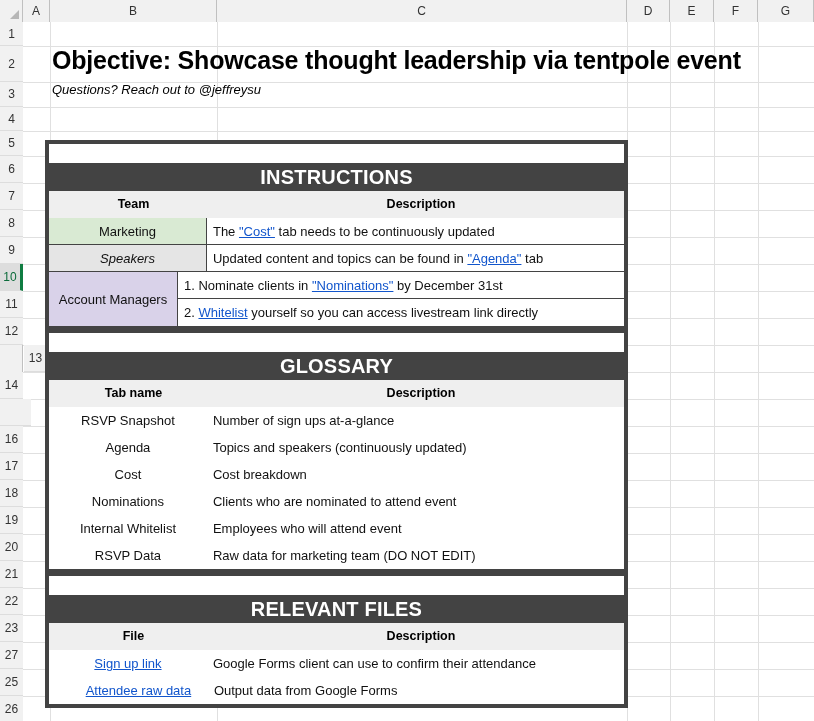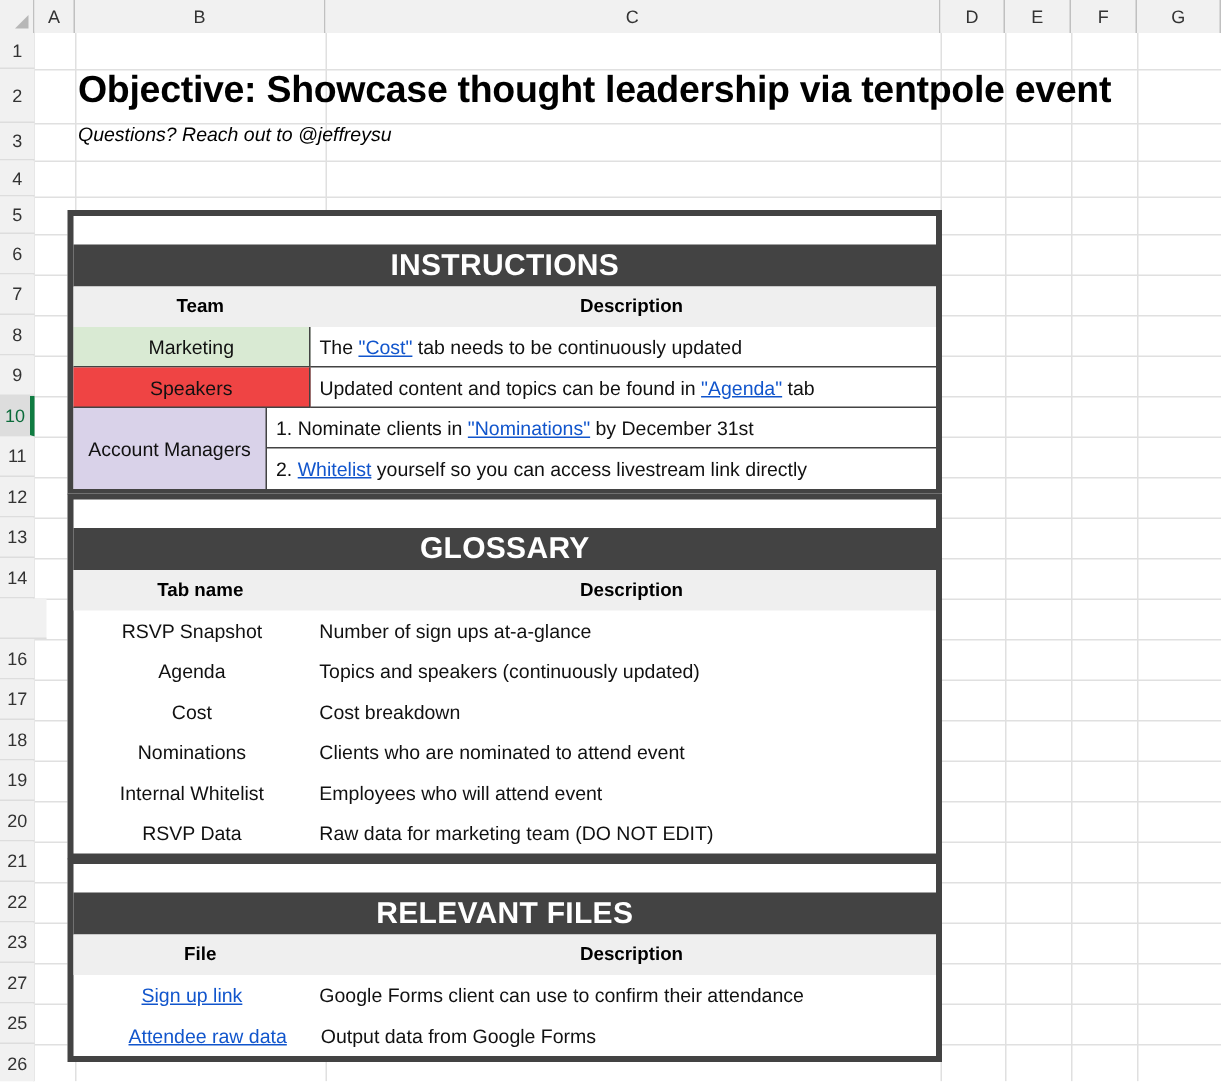--- a/index.html
+++ b/index.html
@@ -160,21 +160,21 @@
   .c-desc {
     width: 446px;
     text-align: left;
     padding-left: 6px;
     display: flex;
     align-items: center;
   }
   .bdr-b { border-bottom: 1px solid #434343; }
 
   .fill-green    { background: #d9ead3; }
-  .fill-blue     { background: #ef4444; }
+  .fill-blue     { background: #e5e5e5; font-style: italic; }
   .fill-lavender { background: #d9d2e9; }
 
   a.xlink, .xlink {
     color: #1155cc;
     text-decoration: underline;
     cursor: pointer;
   }
 
   
   .g-name {
@@ -259,21 +259,21 @@
         <div class="row-head" style="top: 60px; height: 25px; line-height: 25px;">3</div>
         <div class="row-head" style="top: 85px; height: 24px; line-height: 24px;">4</div>
         <div class="row-head" style="top: 109px; height: 25px; line-height: 25px;">5</div>
         <div class="row-head" style="top: 134px; height: 27px; line-height: 27px;">6</div>
         <div class="row-head" style="top: 161px; height: 27px; line-height: 27px;">7</div>
         <div class="row-head" style="top: 188px; height: 27px; line-height: 27px;">8</div>
         <div class="row-head" style="top: 215px; height: 27px; line-height: 27px;">9</div>
         <div class="row-head active" style="top: 242px; height: 27px; line-height: 27px;">10</div>
         <div class="row-head" style="top: 269px; height: 27px; line-height: 27px;">11</div>
         <div class="row-head" style="top: 296px; height: 27px; line-height: 27px;">12</div>
-        <div class="row-head" style="top: 323px; height: 27px; line-height: 27px;">13</div>
+        <div class="row-head" style="top: 323px; height: 27px; line-height: 27px; margin-left: 24px;">13</div>
         <div class="row-head" style="top: 350px; height: 27px; line-height: 27px;">14</div>
         <div class="row-head" style="top: 377px; height: 27px; line-height: 27px; padding-left: 31px;">15</div>
         <div class="row-head" style="top: 404px; height: 27px; line-height: 27px;">16</div>
         <div class="row-head" style="top: 431px; height: 27px; line-height: 27px;">17</div>
         <div class="row-head" style="top: 458px; height: 27px; line-height: 27px;">18</div>
         <div class="row-head" style="top: 485px; height: 27px; line-height: 27px;">19</div>
         <div class="row-head" style="top: 512px; height: 27px; line-height: 27px;">20</div>
         <div class="row-head" style="top: 539px; height: 27px; line-height: 27px;">21</div>
         <div class="row-head" style="top: 566px; height: 27px; line-height: 27px;">22</div>
         <div class="row-head" style="top: 593px; height: 27px; line-height: 27px;">23</div>

